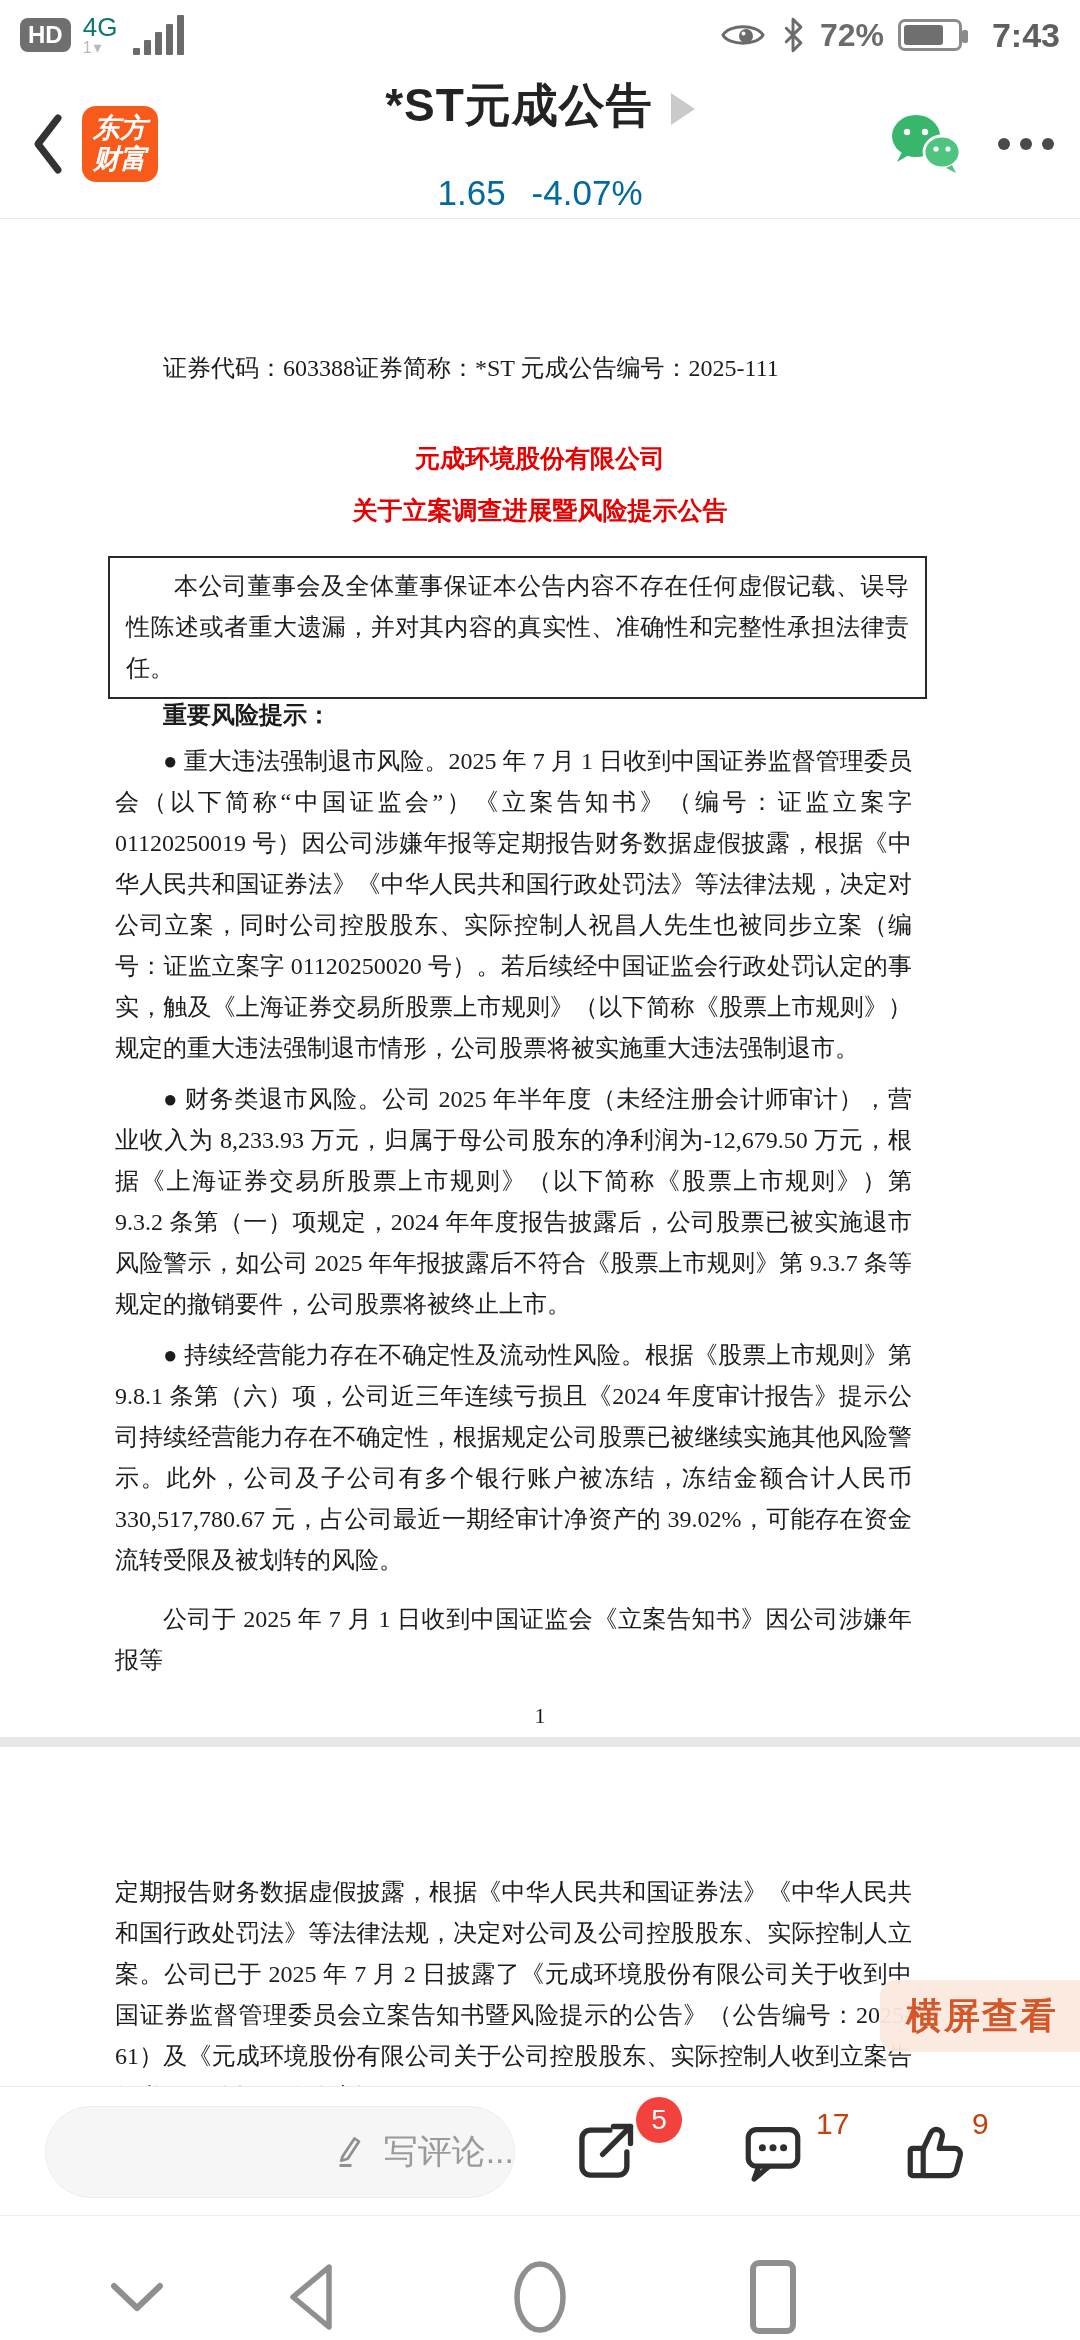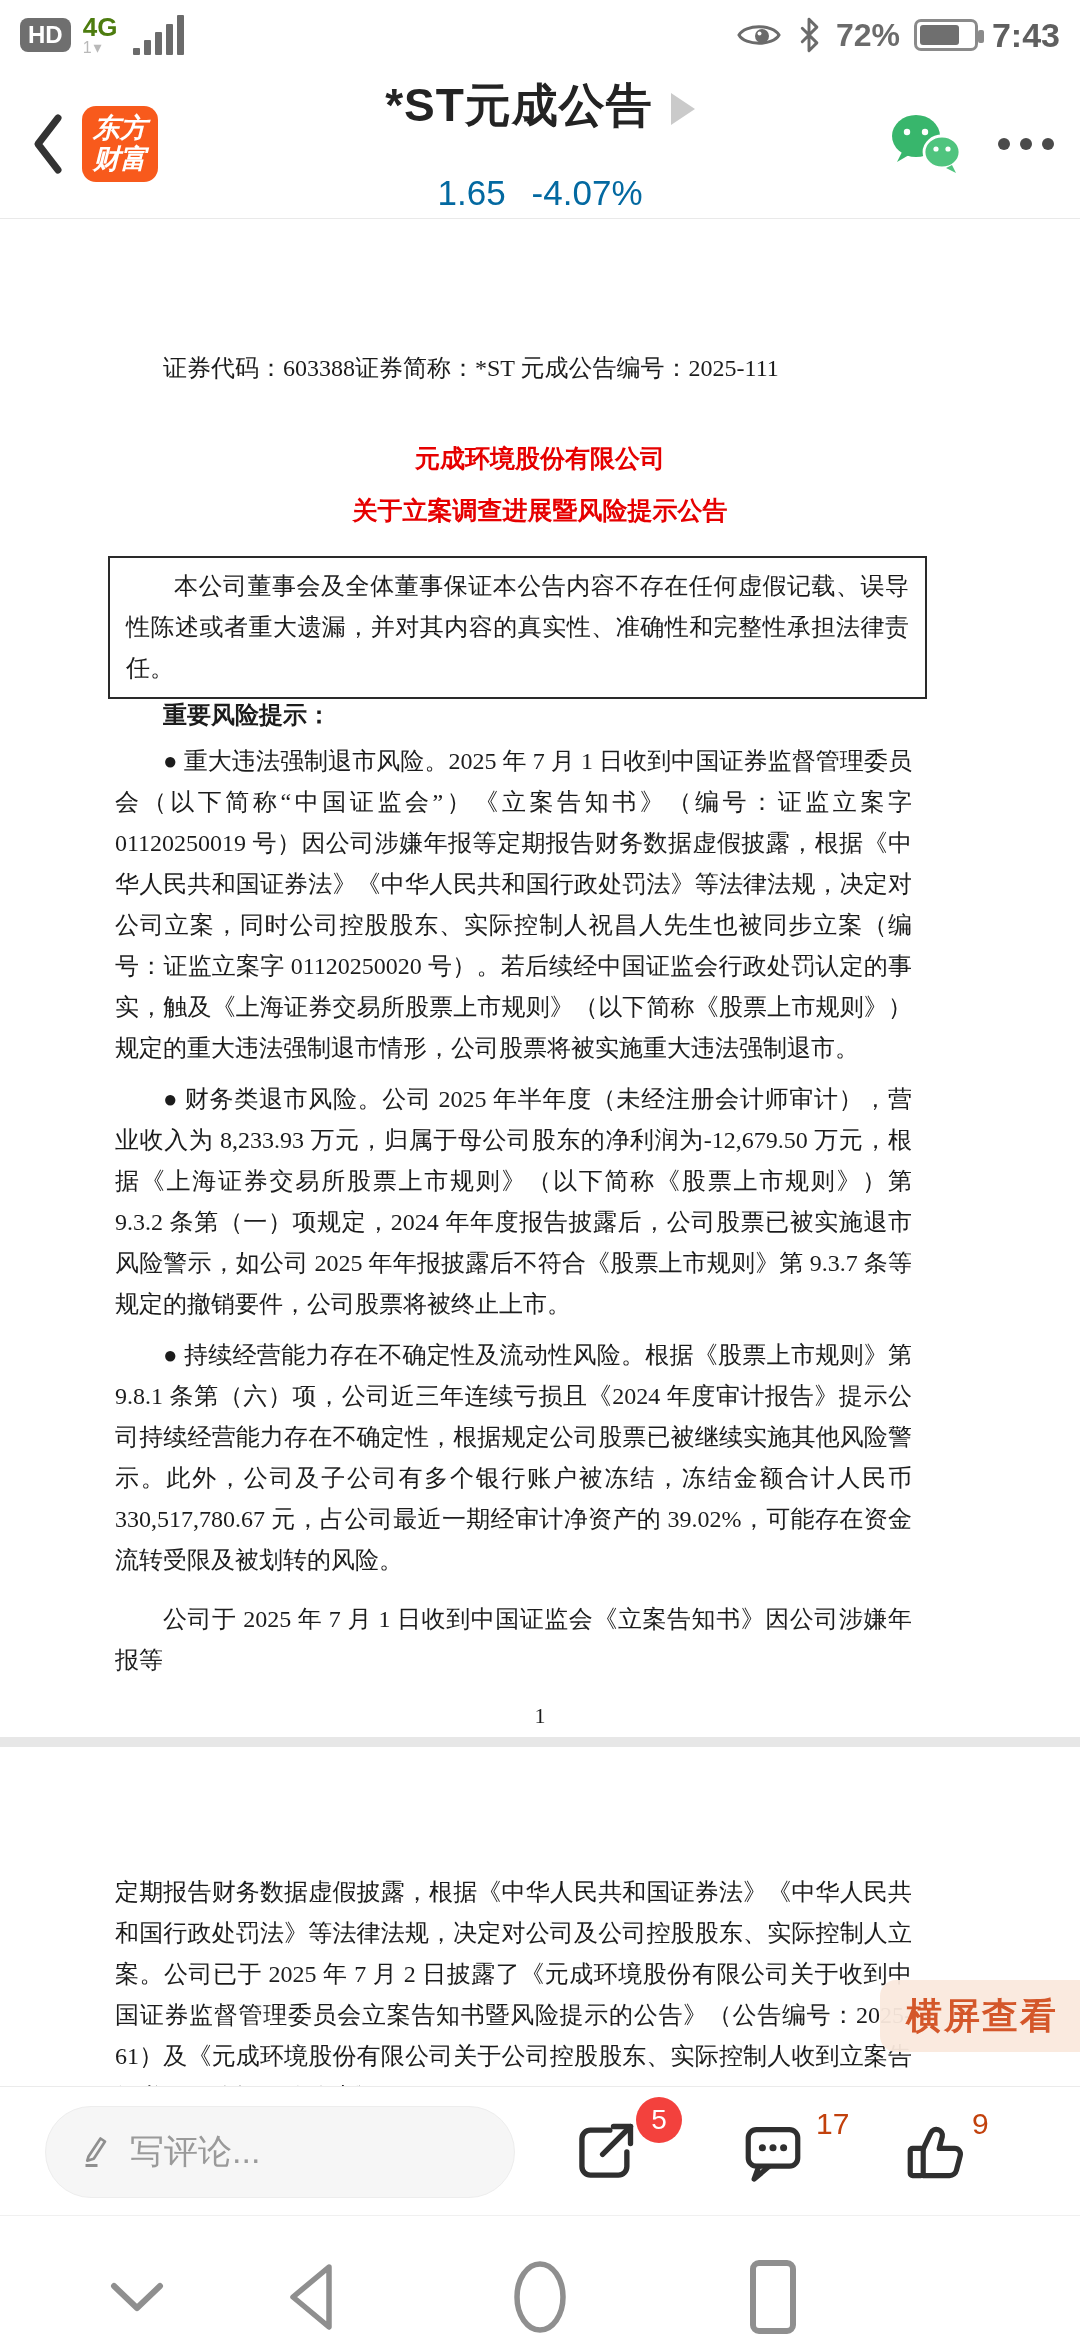--- a/index.html
+++ b/index.html
@@ -7,31 +7,31 @@
           font-family:"Liberation Sans","DejaVu Sans",sans-serif;}
 
   
   .status-bar{position:absolute;top:0;left:0;width:100%;height:70px;display:flex;
               align-items:center;justify-content:space-between;padding:0 20px;box-sizing:border-box;
               color:#6b6b6b;}
   .sb-left{display:flex;align-items:center;gap:12px;}
   .hd-badge{background:#6f6f6f;color:#fff;font-weight:bold;font-size:24px;border-radius:8px;
             padding:5px 8px;line-height:1;}
   .net-wrap{display:flex;flex-direction:column;align-items:flex-start;line-height:1;}
-  .net-4g{font-size:26px;font-weight:bold;color:#4d7c0f;}
+  .net-4g{font-size:26px;font-weight:normal;color:#0f766e;}
   .net-sim{font-size:16px;color:#b9b9b9;display:flex;align-items:center;gap:2px;}
   .sig-bars{display:flex;align-items:flex-end;gap:4px;height:40px;margin-left:4px;}
   .sig-bars i{display:block;width:7px;background:#6b6b6b;border-radius:1px;}
   .sb-right{display:flex;align-items:center;gap:14px;font-weight:bold;}
   .pct{font-size:32px;color:#6b6b6b;}
   .battery{position:relative;width:64px;height:32px;border:3px solid #8a8a8a;border-radius:7px;
            box-sizing:border-box;}
   .battery .fill{position:absolute;left:3px;top:3px;bottom:3px;width:68%;background:#6f6f6f;border-radius:3px;}
   .battery .nub{position:absolute;right:-9px;top:8px;width:6px;height:13px;background:#8a8a8a;border-radius:2px;}
-  .clock{font-size:34px;color:#5f5f5f;}
+  .clock{font-size:34px;color:#5f5f5f;margin-left:16px;}
 
   
   .app-header{position:absolute;top:70px;left:0;width:100%;height:148px;background:#fff;
               border-bottom:1px solid #e9e9e9;display:flex;align-items:center;}
   .back-btn{margin-left:18px;width:60px;height:80px;display:flex;align-items:center;justify-content:center;}
   .logo-chip{width:76px;height:76px;background:#f85a1c;border-radius:14px;color:#fff;display:flex;
              flex-direction:column;align-items:center;justify-content:center;font-weight:bold;
              font-size:27px;line-height:31px;margin-left:4px;font-style:italic;}
   .head-center{position:absolute;left:0;right:0;top:0;height:100%;display:flex;flex-direction:column;
                align-items:center;justify-content:center;pointer-events:none;gap:24px;}
@@ -70,21 +70,21 @@
   .landscape-btn{position:absolute;right:0;top:1980px;height:72px;padding:0 22px 0 26px;
                  background:rgba(250,233,221,0.95);border-radius:16px 0 0 16px;display:flex;
                  align-items:center;z-index:5;}
   .landscape-btn span{color:#d4572a;font-size:36px;font-weight:bold;letter-spacing:2px;}
 
   
   .toolbar{position:absolute;top:2086px;left:0;width:100%;height:130px;background:#fff;
            border-top:1px solid #ebebeb;border-bottom:1px solid #f0f0f0;box-sizing:border-box;}
   .comment-pill{position:absolute;left:45px;top:19px;width:470px;height:92px;background:#f6f6f6;
                 border:1px solid #ededed;border-radius:46px;display:flex;align-items:center;
-                padding-left:32px;box-sizing:border-box;gap:16px;}
+                padding-left:32px;box-sizing:border-box;gap:16px;justify-content:flex-end;}
   .comment-pill .ph{color:#9a9a9a;font-size:34px;}
   .tb-icon{position:absolute;top:28px;width:74px;height:74px;display:flex;align-items:center;justify-content:center;}
   .share-wrap{left:568px;}
   .badge{position:absolute;left:636px;top:10px;min-width:46px;height:46px;border-radius:23px;
          background:#f3413d;color:#fff;font-size:28px;display:flex;align-items:center;
          justify-content:center;box-sizing:border-box;padding:0 6px;z-index:2;}
   .comment-wrap{left:736px;}
   .count{position:absolute;top:20px;font-size:30px;color:#c2410c;}
   .count.c17{left:816px;}
   .like-wrap{left:898px;}

